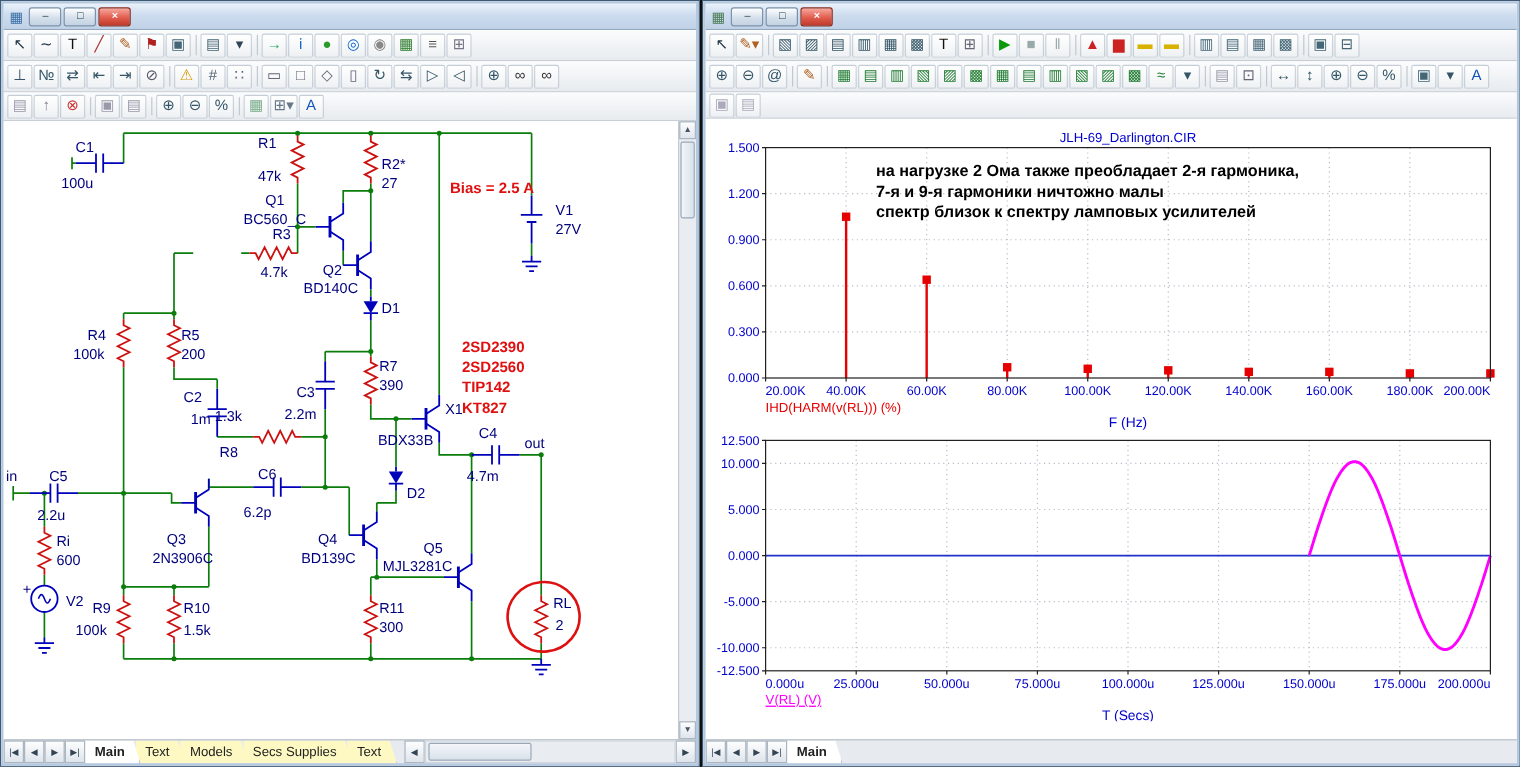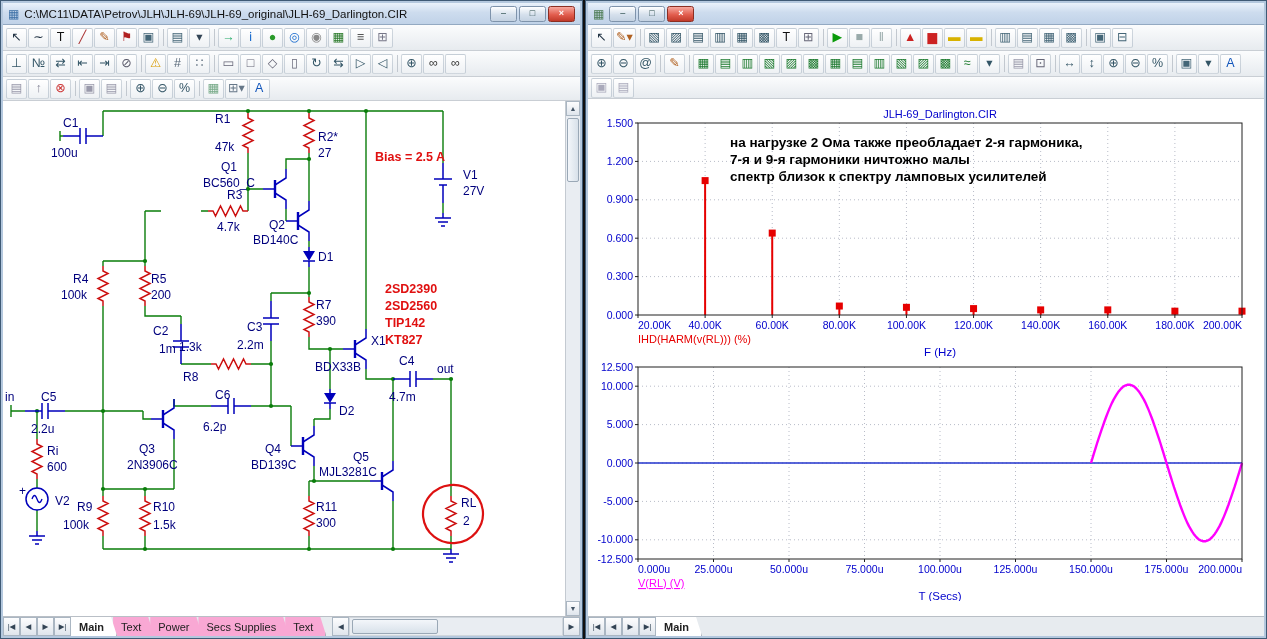--- a/index.html
+++ b/index.html
@@ -20,21 +20,21 @@
   .tb{min-width:21px;height:20px;padding:0 2px;display:inline-flex;align-items:center;justify-content:center;font-size:12.5px;line-height:1;color:#445;border:1px solid rgba(120,140,160,.35);border-radius:2px;background:linear-gradient(#ffffff,#eef1f4);margin-right:1px;white-space:nowrap}
   .sep{width:1px;align-self:stretch;margin:2px 3px;background:#c2c8cf}
   .main-left{flex:1;display:flex;min-height:0;background:#fff}
   #schematic{display:block;background:#fff}
   .vscroll{flex:0 0 15px;display:flex;flex-direction:column;background:#e9edf2;border-left:1px solid #c4cad1}
   .sbtn{height:15px;flex:0 0 15px;font-size:7px;display:flex;align-items:center;justify-content:center;color:#456;border:1px solid #aab6c2;background:linear-gradient(#fdfdfe,#dfe5ec)}
   .vtrack{flex:1;position:relative}
   .vthumb{position:absolute;left:1px;right:1px;top:2px;height:64px;border:1px solid #9aa8b6;border-radius:2px;background:linear-gradient(90deg,#f3f6fa,#d8e1ea)}
   .tabbar{flex:0 0 20px;display:flex;align-items:stretch;background:#e7ebef;border-top:1px solid #b9bfc6;font-size:11px}
   .navbtn{width:17px;display:flex;align-items:center;justify-content:center;font-size:7.5px;color:#345;border:1px solid #aab6c2;background:linear-gradient(#fdfdfe,#dfe5ec)}
-  .tab{display:flex;align-items:center;padding:1px 12px 0 8px;color:#222;background:#f9a8d4;border-right:1px solid #a9b0b8;clip-path:polygon(0 0,calc(100% - 6px) 0,100% 100%,0 100%);margin-right:-4px}
+  .tab{display:flex;align-items:center;padding:1px 12px 0 8px;color:#222;background:#fef9c3;border-right:1px solid #a9b0b8;clip-path:polygon(0 0,calc(100% - 6px) 0,100% 100%,0 100%);margin-right:-4px}
   .tab.active{background:#ffffff;font-weight:bold;z-index:2}
   .hscroll{flex:1;display:flex;margin-left:10px}
   .htrack{flex:1;position:relative;background:#e9edf2;border:1px solid #d0d6dc}
   .hthumb{position:absolute;top:1px;bottom:1px;left:2px;width:86px;border:1px solid #9aa8b6;border-radius:2px;background:linear-gradient(#f3f6fa,#d8e1ea)}
   .plots{flex:1;background:#fff;padding:8px 2px 0 4px;display:flex;flex-direction:column;gap:2px;min-height:0}
   
   .wire{stroke:#0a7d0a;stroke-width:1.4;fill:none}
   .dot{fill:#0a7d0a}
   .cR{color:#cc1111}
   .cB{color:#0000bb}
@@ -42,21 +42,20 @@
   .lbr{font-family:"Liberation Sans",sans-serif;font-size:12.5px;font-weight:bold;fill:#e01010}
   .redmark{stroke:#dd1111;stroke-width:2.2;fill:none}
 </style>
 </head>
 <body>
 
 <div class="window" id="win-left">
  <div class="window-inner">
   <div class="titlebar">
     <span class="ticon" style="color:#3a6ea5">▦</span>
-    <span class="title">C:\MC11\DATA\Petrov\JLH\JLH-69\JLH-69_original\JLH-69_Darlington.CIR</span>
     <span class="winbtns">
       <span class="winbtn">–</span>
       <span class="winbtn">□</span>
       <span class="winbtn close">×</span>
     </span>
   </div>
   <div class="toolbar t1">
         <span class="tb" style="color: rgb(34, 51, 68);">↖</span>
         <span class="tb" style="color: rgb(34, 51, 68);">∼</span>
         <span class="tb" style="color: rgb(17, 17, 17);">T</span>
@@ -312,21 +311,21 @@
     </div>
   </div>
 
   <div class="tabbar">
     <span class="navbtn">|◀</span>
     <span class="navbtn">◀</span>
     <span class="navbtn">▶</span>
     <span class="navbtn">▶|</span>
     <span class="tab active">Main</span>
     <span class="tab">Text</span>
-    <span class="tab">Power</span>
+    <span class="tab">Models</span>
     <span class="tab">Secs Supplies</span>
     <span class="tab">Text</span>
     <span class="hscroll">
       <span class="navbtn">◀</span>
       <span class="htrack">
             <span class="hthumb"></span>
           </span>
       <span class="navbtn">▶</span>
     </span>
   </div>

